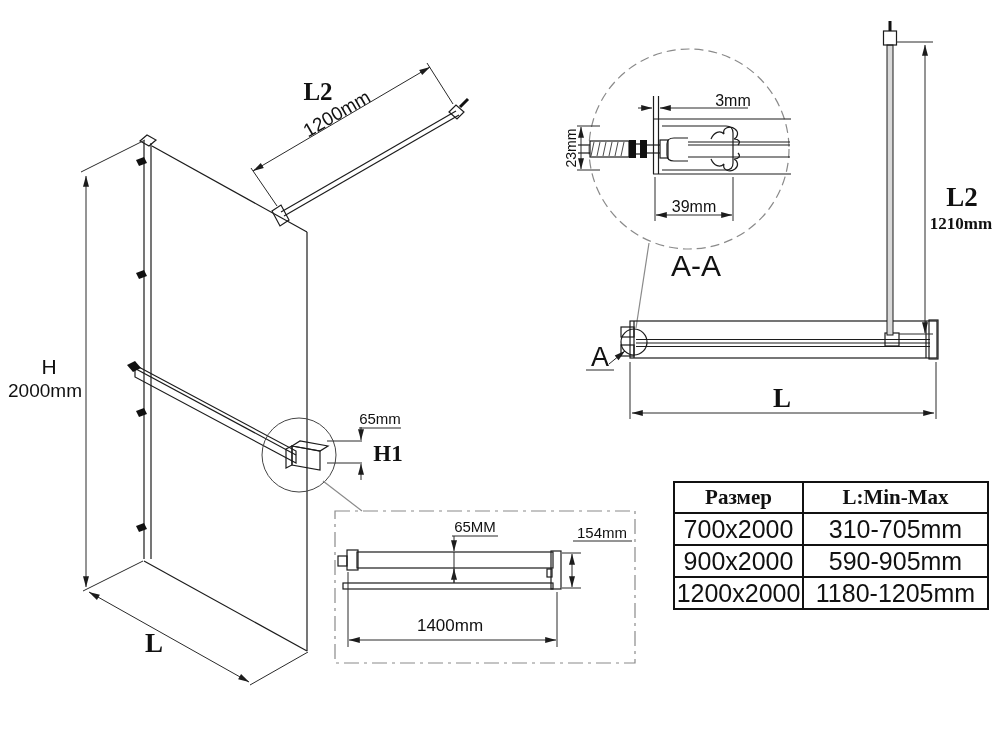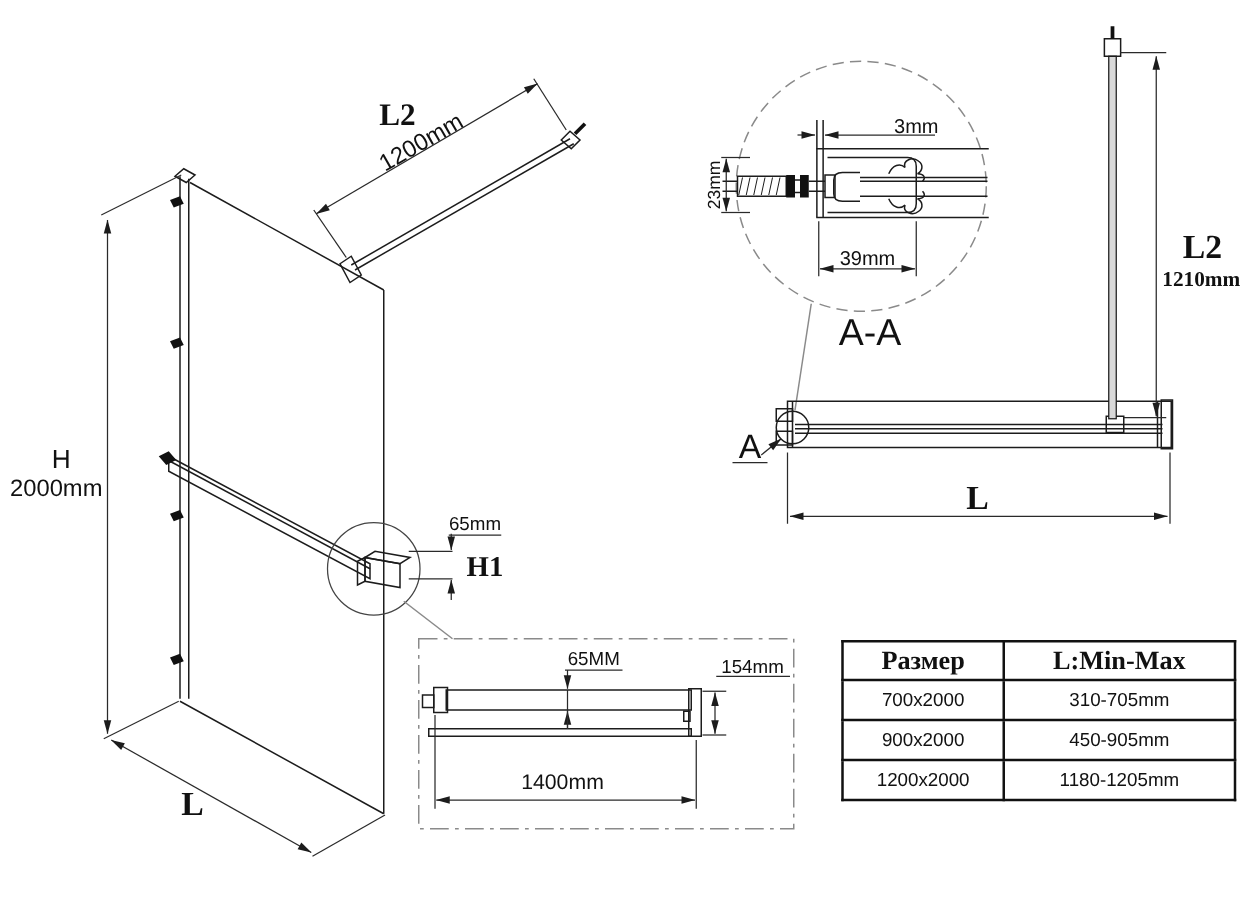--- a/index.html
+++ b/index.html
@@ -4,29 +4,29 @@
 <style>
   html,body{margin:0;padding:0;background:#fff;}
   .stage{position:relative;width:1005px;height:734px;background:#fff;overflow:hidden;
          font-family:"Liberation Sans",sans-serif;}
   svg{position:absolute;left:0;top:0;}
   svg text{fill:#111;stroke:none;font-family:"Liberation Sans",sans-serif;}
   svg text.serifb{font-family:"Liberation Serif",serif;font-weight:bold;}
   .geo{stroke:#1c1c1c;fill:none;stroke-width:1.2;}
   .dim{stroke:#2a2a2a;fill:none;stroke-width:1;}
   .cons{stroke:#8a8a8a;fill:none;stroke-width:1.2;}
-  table.size-table{position:absolute;left:673px;top:512px;width:314px;
+  table.size-table{position:absolute;left:673px;top:481px;width:314px;
       border-collapse:collapse;table-layout:fixed;background:#fff;}
   table.size-table th,table.size-table td{
       border:2px solid #111;text-align:center;vertical-align:middle;
       padding:0;color:#111;overflow:hidden;}
   table.size-table th{height:29px;font-family:"Liberation Serif",serif;
       font-weight:bold;font-size:21px;}
   table.size-table td{height:30px;font-family:"Liberation Sans",sans-serif;
-      font-size:15px;font-weight:400;}
+      font-size:25px;font-weight:400;}
 </style>
 </head>
 <body>
 
 <div class="stage">
 
 <svg width="1005" height="734" viewBox="0 0 1005 734">
   <defs>
     <marker id="mE" viewBox="0 0 12 8" refX="11.3" refY="4" markerWidth="12" markerHeight="8" orient="auto" markerUnits="userSpaceOnUse">
       <path d="M0.5,1 L11.5,4 L0.5,7 Z" fill="#1c1c1c"></path>
@@ -245,21 +245,21 @@
         <tr>
     <th>Размер</th>
     <th>L:Min-Max</th>
   </tr>
   <tr>
     <td>700x2000</td>
     <td>310-705mm</td>
   </tr>
   <tr>
     <td>900x2000</td>
-    <td>450-905mm</td>
+    <td>590-905mm</td>
   </tr>
   <tr>
     <td>1200x2000</td>
     <td>1180-1205mm</td>
   </tr>
 </tbody>
     </table>
 
 </div>
 

